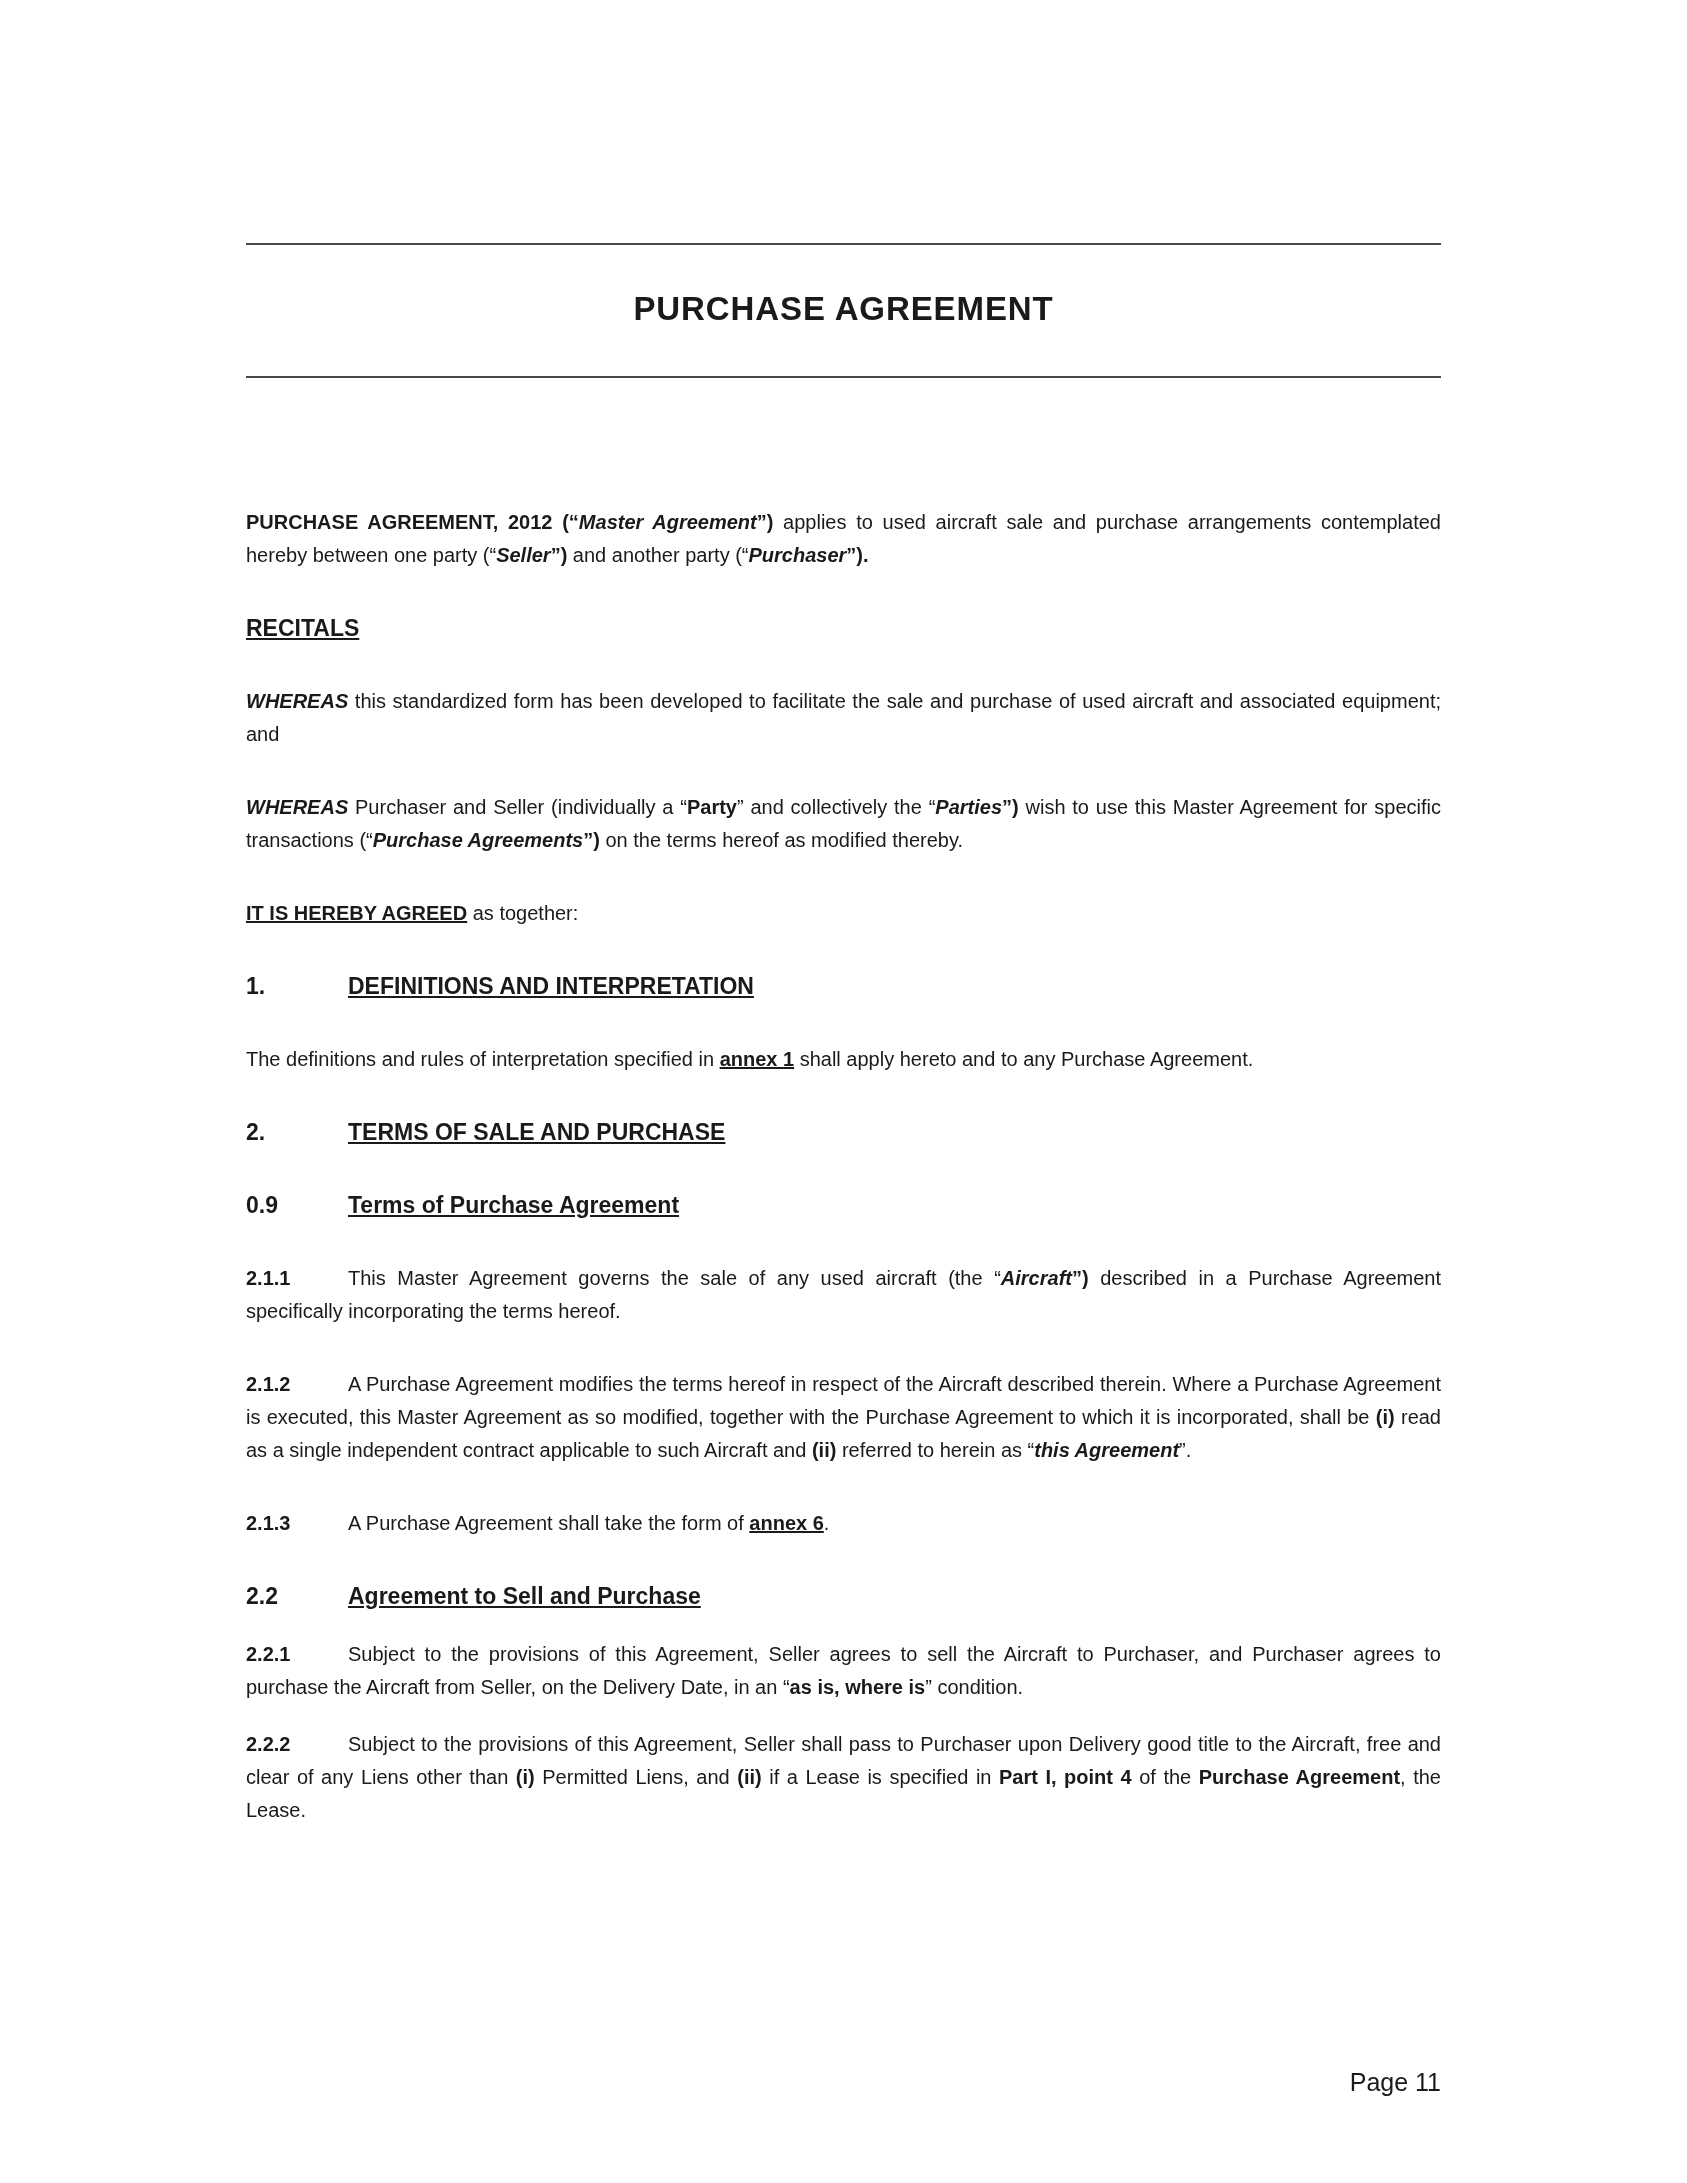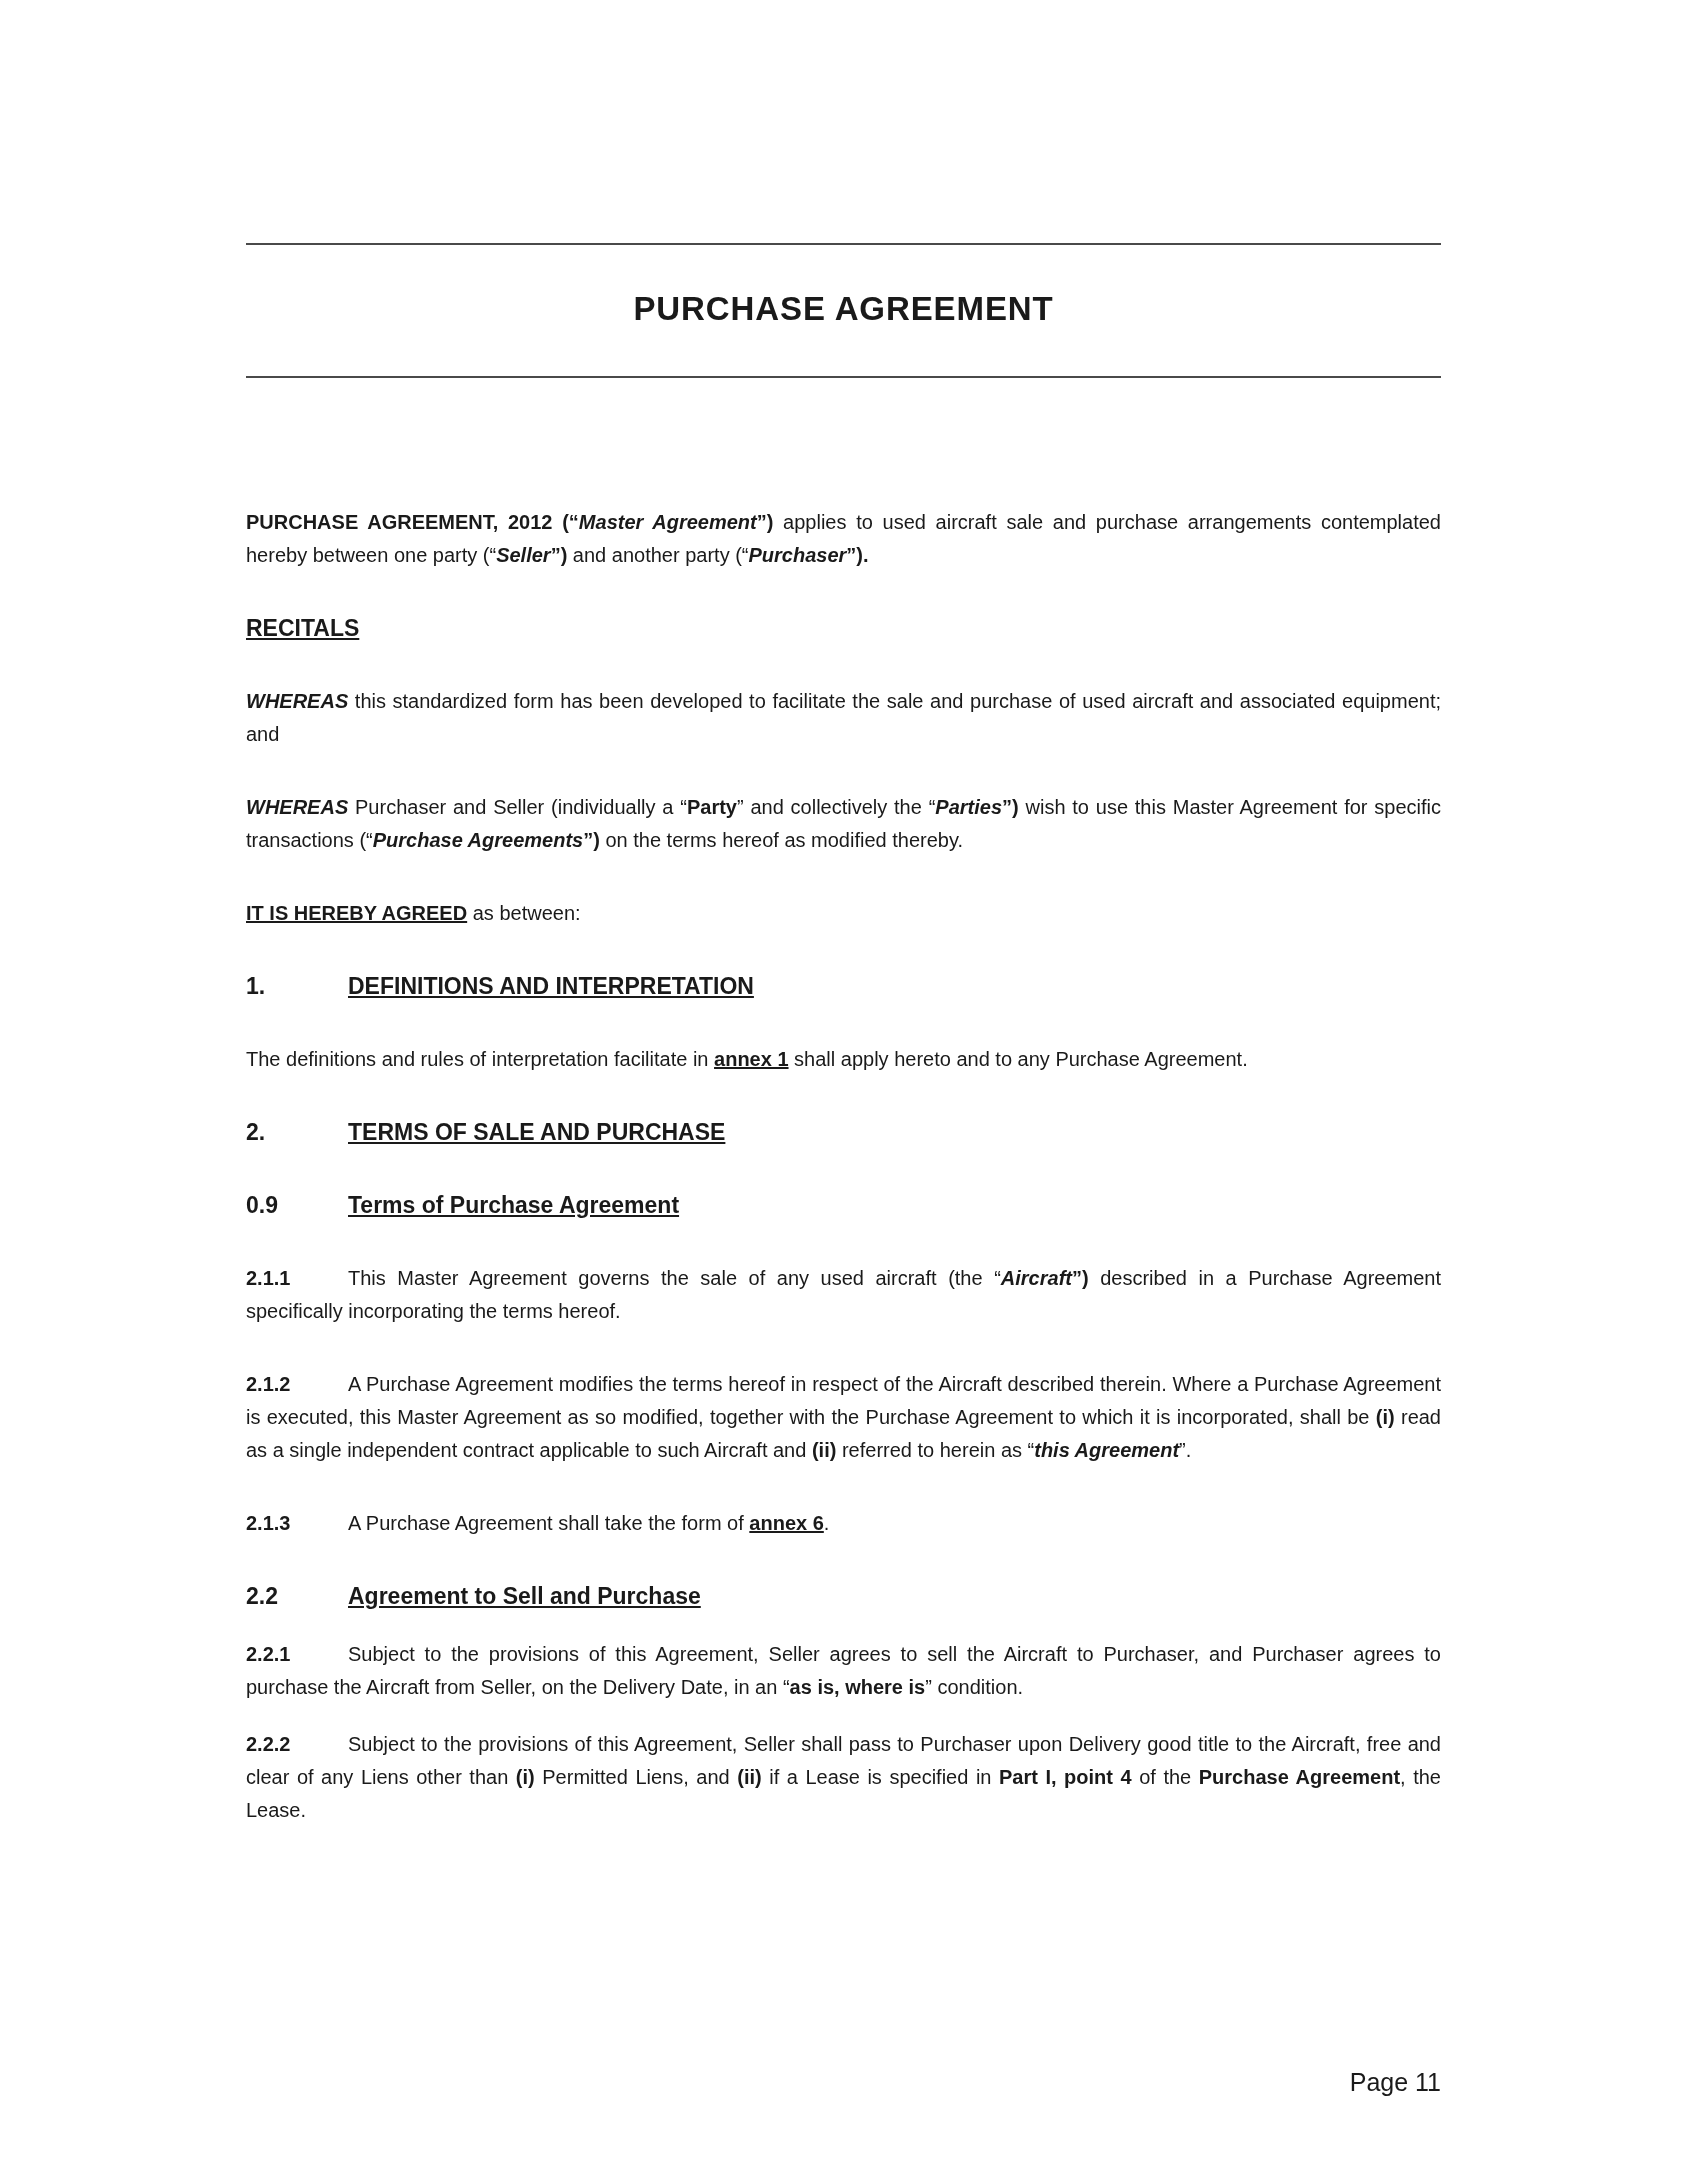--- a/index.html
+++ b/index.html
@@ -75,25 +75,25 @@
   <hr class="rule">
 
   <p class="body-p first-block"><span class="b">PURCHASE AGREEMENT, 2012 (“</span><span class="b i">Master Agreement</span><span class="b">”) </span><span>applies to used aircraft sale and purchase arrangements contemplated hereby between one party (“</span><span class="b i">Seller</span><span class="b">”) </span><span>and another party (“</span><span class="b i">Purchaser</span><span class="b">”).</span></p>
 
   <div class="heading"><span class="u">RECITALS</span></div>
 
   <p class="body-p"><span class="b i">WHEREAS</span><span> this standardized form has been developed to facilitate the sale and purchase of used aircraft and associated equipment; and</span></p>
 
   <p class="body-p"><span class="b i">WHEREAS</span><span> Purchaser and Seller (individually a “</span><span class="b">Party</span><span>” and collectively the “</span><span class="b i">Parties</span><span class="b">”)</span><span> wish to use this Master Agreement for specific transactions (“</span><span class="b i">Purchase Agreements</span><span class="b">”)</span><span> on the terms hereof as modified thereby.</span></p>
 
-  <p class="body-p"><span class="b u">IT IS HEREBY AGREED</span><span> as between:</span></p>
+  <p class="body-p"><span class="b u">IT IS HEREBY AGREED</span><span> as together:</span></p>
 
   <div class="heading"><span class="num">1.</span><span class="u">DEFINITIONS AND INTERPRETATION</span></div>
 
-  <p class="body-p"><span>The definitions and rules of interpretation facilitate in </span><span class="b u">annex 1</span><span> shall apply hereto and to any Purchase Agreement.</span></p>
+  <p class="body-p"><span>The definitions and rules of interpretation specified in </span><span class="b u">annex 1</span><span> shall apply hereto and to any Purchase Agreement.</span></p>
 
   <div class="heading"><span class="num">2.</span><span class="u">TERMS OF SALE AND PURCHASE</span></div>
 
   <div class="heading"><span class="num">0.9</span><span class="u">Terms of Purchase Agreement</span></div>
 
   <p class="body-p"><span class="pnum">2.1.1</span><span>This Master Agreement governs the sale of any used aircraft (the “</span><span class="b i">Aircraft</span><span class="b">”)</span><span> described in a Purchase Agreement specifically incorporating the terms hereof.</span></p>
 
   <p class="body-p"><span class="pnum">2.1.2</span><span>A Purchase Agreement modifies the terms hereof in respect of the Aircraft described therein. Where a Purchase Agreement is executed, this Master Agreement as so modified, together with the Purchase Agreement to which it is incorporated, shall be </span><span class="b">(i)</span><span> read as a single independent contract applicable to such Aircraft and </span><span class="b">(ii)</span><span> referred to herein as “</span><span class="b i">this Agreement</span><span>”.</span></p>
 
   <p class="body-p"><span class="pnum">2.1.3</span><span>A Purchase Agreement shall take the form of </span><span class="b u">annex 6</span><span>.</span></p>

